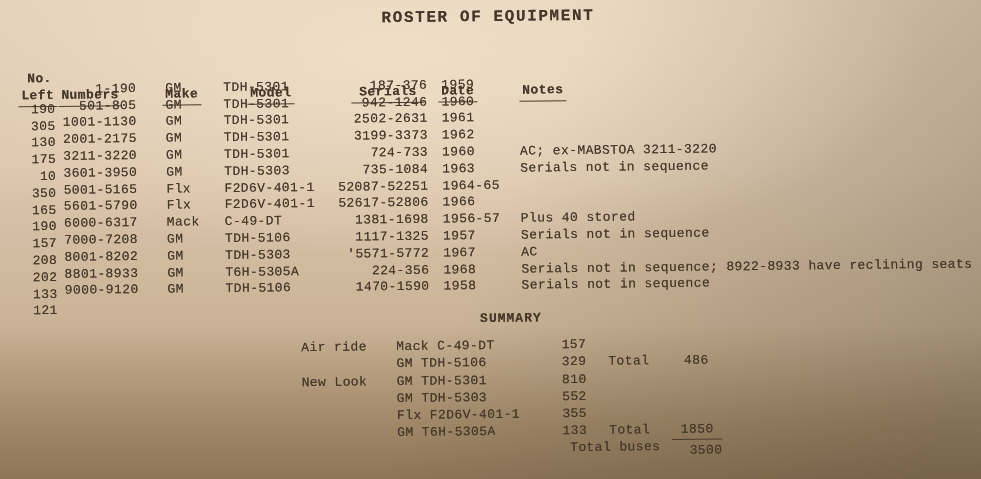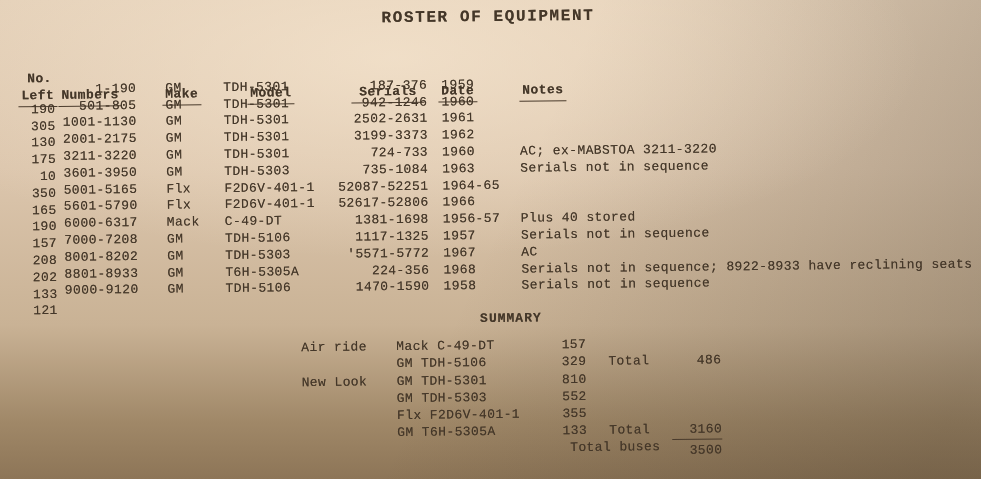--- a/index.html
+++ b/index.html
@@ -71,21 +71,21 @@
   .summary-heading {
     text-align: center; font-weight: bold;
     margin-bottom: 10px; letter-spacing: 1px;
   }
   .sline {
     display: grid;
     grid-template-columns: 95px 145px 45px 85px 50px;
   }
   .scount { text-align: right; }
   .stotal-label { text-align: center; }
-  .stotal { text-align: right; }
+  .stotal { text-align: center; }
   .sline-final {
     display: grid;
     grid-template-columns: 370px 50px;
   }
   .sline-final .tb-label { text-align: right; padding-right: 12px; }
   .sline-final .tb-value {
     text-align: right;
     border-top: 1.4px solid #4a3b2c;
     padding-top: 2px;
     margin-top: 1px;
@@ -162,21 +162,21 @@
           <div class="smodel">Flx F2D6V-401-1</div>
           <div class="scount">355</div>
           <div class="stotal-label"></div>
           <div class="stotal"></div>
         </div>
         <div class="sline">
           <div class="slabel"></div>
           <div class="smodel">GM T6H-5305A</div>
           <div class="scount">133</div>
           <div class="stotal-label">Total</div>
-          <div class="stotal">3160</div>
+          <div class="stotal">1850</div>
         </div>
       </div>
     <div class="sline-final">
       <div class="tb-label">Total buses</div>
       <div class="tb-value">3500</div>
     </div>
   </div>
 
 </div>
 

